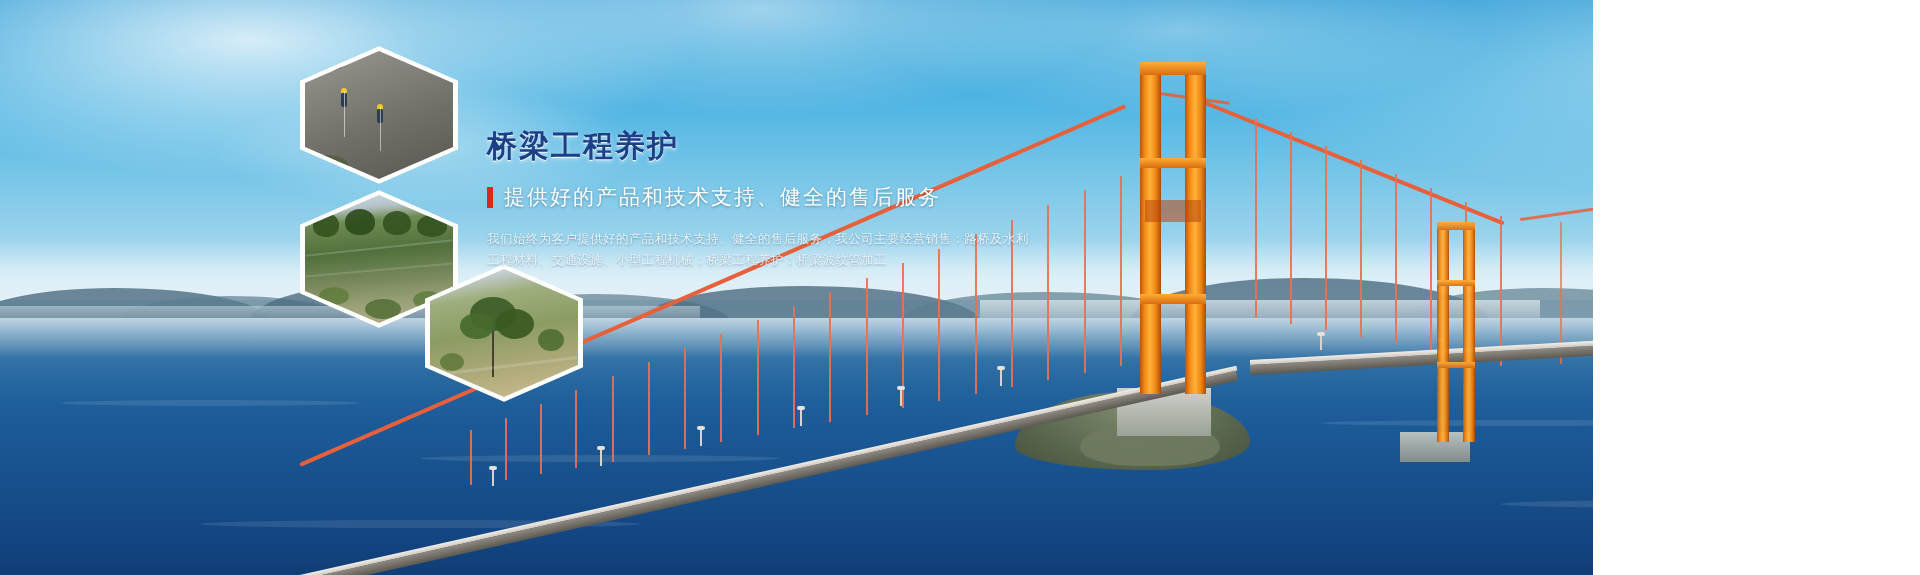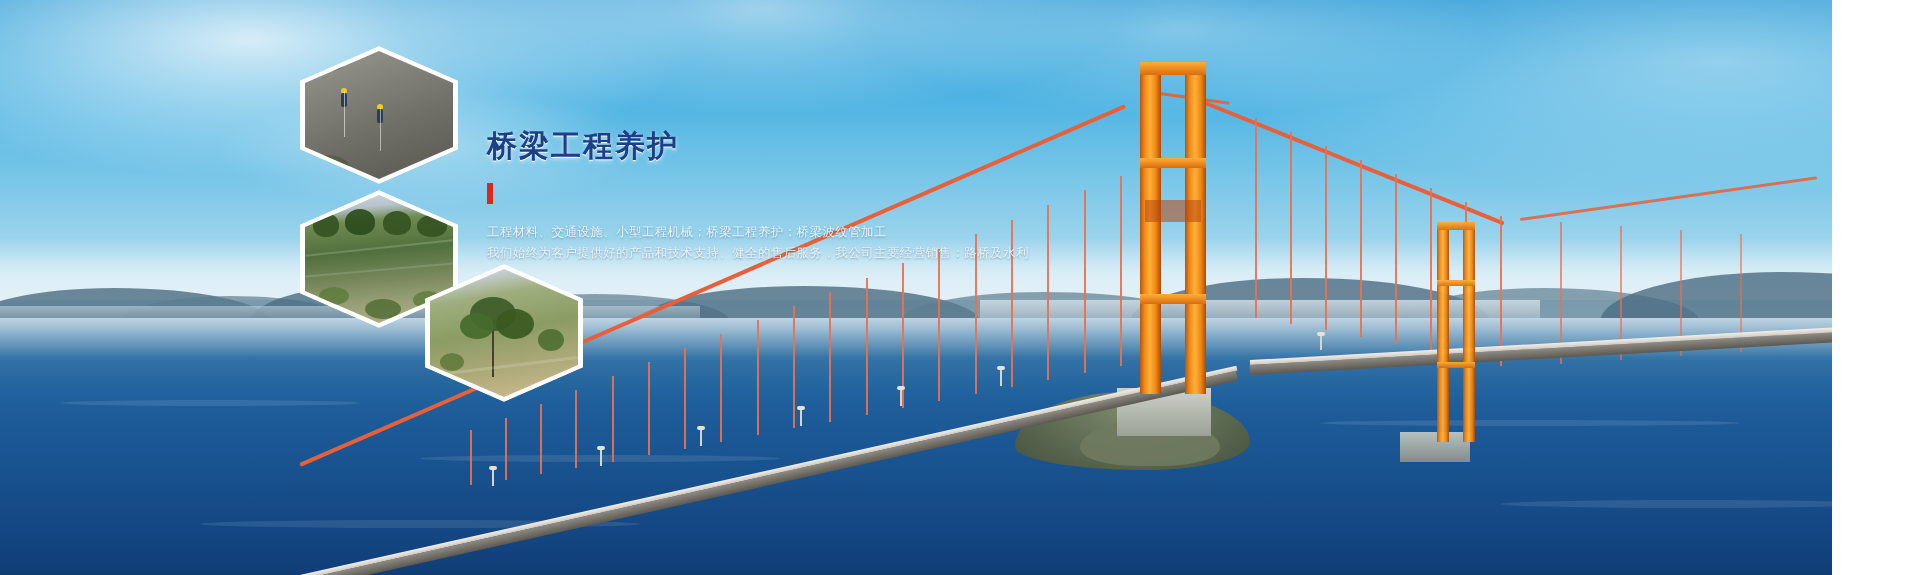--- a/index.html
+++ b/index.html
@@ -1,19 +1,19 @@
 <!DOCTYPE html>
 <html><head>
 <meta charset="utf-8">
 <style>
   html,body{margin:0;padding:0;background:#fff;}
   body{font-family:"Liberation Sans","DejaVu Sans",sans-serif;}
 
   .banner{
-    position:relative;width:1832px;height:575px;overflow:hidden;
+    position:relative;width:1593px;height:575px;overflow:hidden;
     background:#1c5f8f;
   }
 
   
   .sky{
     position:absolute;left:0;top:0;width:1920px;height:330px;
     background:
       radial-gradient(ellipse 620px 190px at 250px 40px, rgba(255,255,255,.80) 0%, rgba(255,255,255,0) 72%),
       radial-gradient(ellipse 520px 150px at 760px 10px, rgba(255,255,255,.55) 0%, rgba(255,255,255,0) 70%),
       radial-gradient(ellipse 430px 120px at 1180px 30px, rgba(255,255,255,.40) 0%, rgba(255,255,255,0) 72%),
@@ -327,22 +327,23 @@
   </div>
 
   <div class="copy">
 
     <div class="title-row">
       <span class="title-main">桥梁工程养护</span>
     </div>
 
     <div class="sub-row">
       <span class="redbar"></span>
+      <span class="sub-text">提供好的产品和技术支持、健全的售后服务</span>
     </div>
 
     <div class="body">
+      <div>我们始终为客户提供好的产品和技术支持、健全的售后服务，我公司主要经营销售：路桥及水利</div>
       <div>工程材料、交通设施、小型工程机械；桥梁工程养护；桥梁波纹管加工</div>
-      <div>我们始终为客户提供好的产品和技术支持、健全的售后服务，我公司主要经营销售：路桥及水利</div>
     </div>
 
   </div>
 
 </div>
 
 </body></html>

